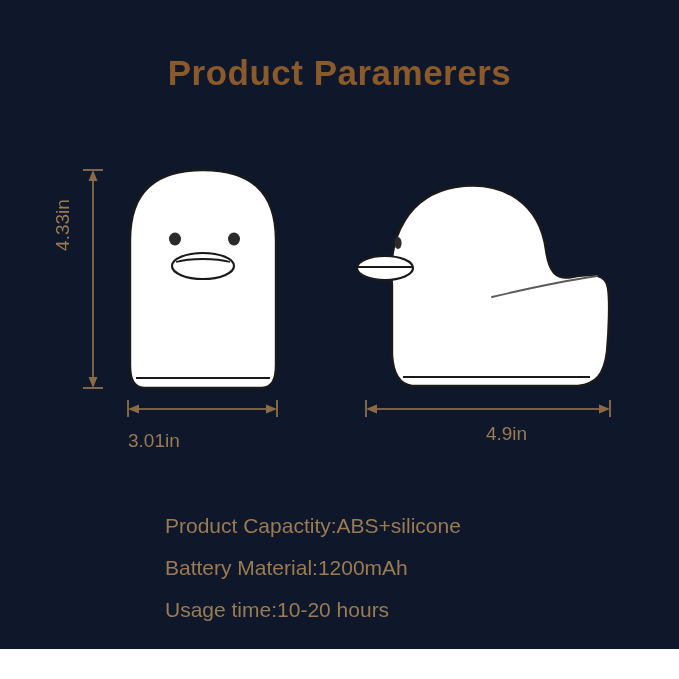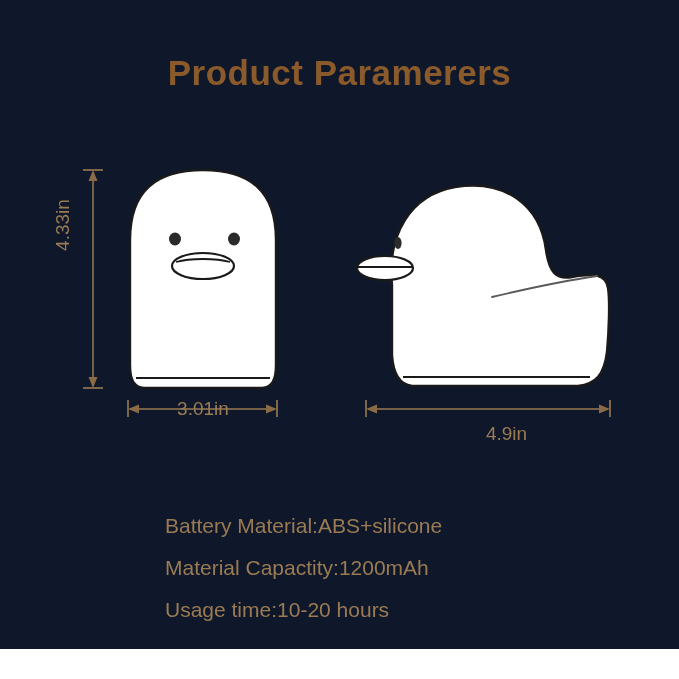--- a/index.html
+++ b/index.html
@@ -54,23 +54,22 @@
   #dim-height-label {
     left: 52px;
     top: 270px;
     transform: rotate(-90deg);
     transform-origin: left top;
     width: 90px;
     text-align: center;
   }
   #dim-width-front-label {
     left: 128px;
-    top: 398px;
+    top: 430px;
     width: 150px;
-    text-align: center;
   }
   #dim-width-side-label {
     left: 384px;
     top: 423px;
     width: 245px;
     text-align: center;
   }
 
   
   #specs {
@@ -170,18 +169,18 @@
     </g>
   </svg>
 
   <div class="dim-label" id="dim-height-label">4.33in</div>
 
   <div class="dim-label" id="dim-width-front-label">3.01in</div>
 
   <div class="dim-label" id="dim-width-side-label">4.9in</div>
 
   <div id="specs">
-    <div class="spec-line">Battery Material:ABS+silicone</div>
-    <div class="spec-line">Material Capactity:1200mAh</div>
+    <div class="spec-line">Product Capactity:ABS+silicone</div>
+    <div class="spec-line">Battery Material:1200mAh</div>
     <div class="spec-line">Usage time:10-20 hours</div>
   </div>
 
 </div>
 
 </body></html>

